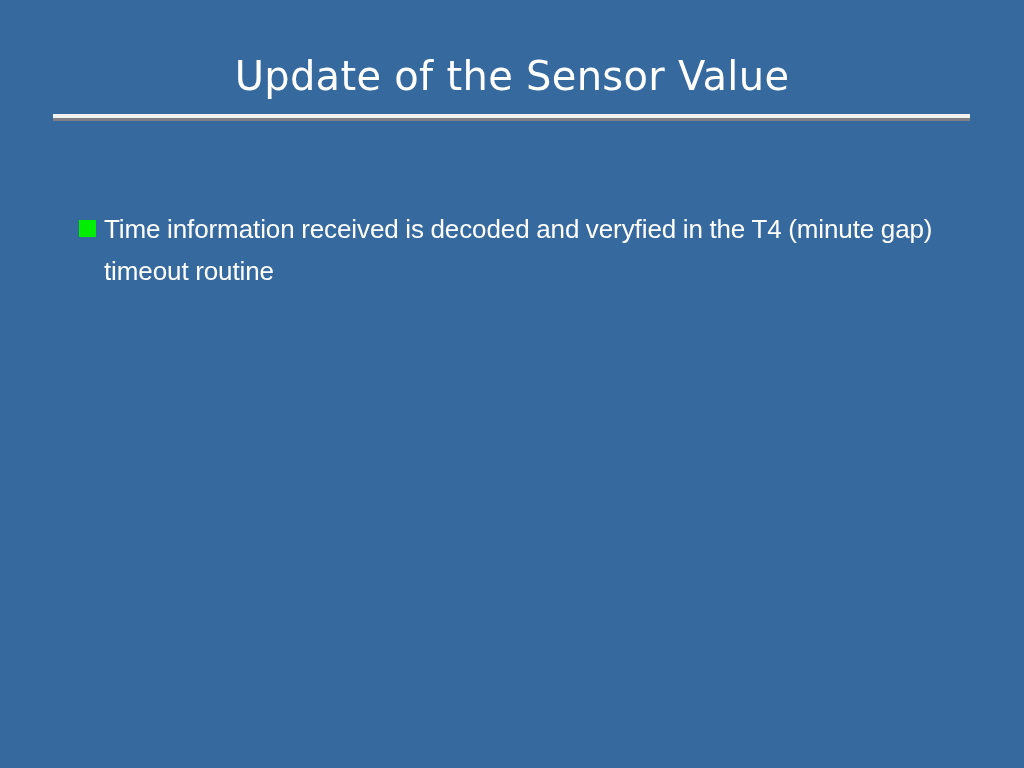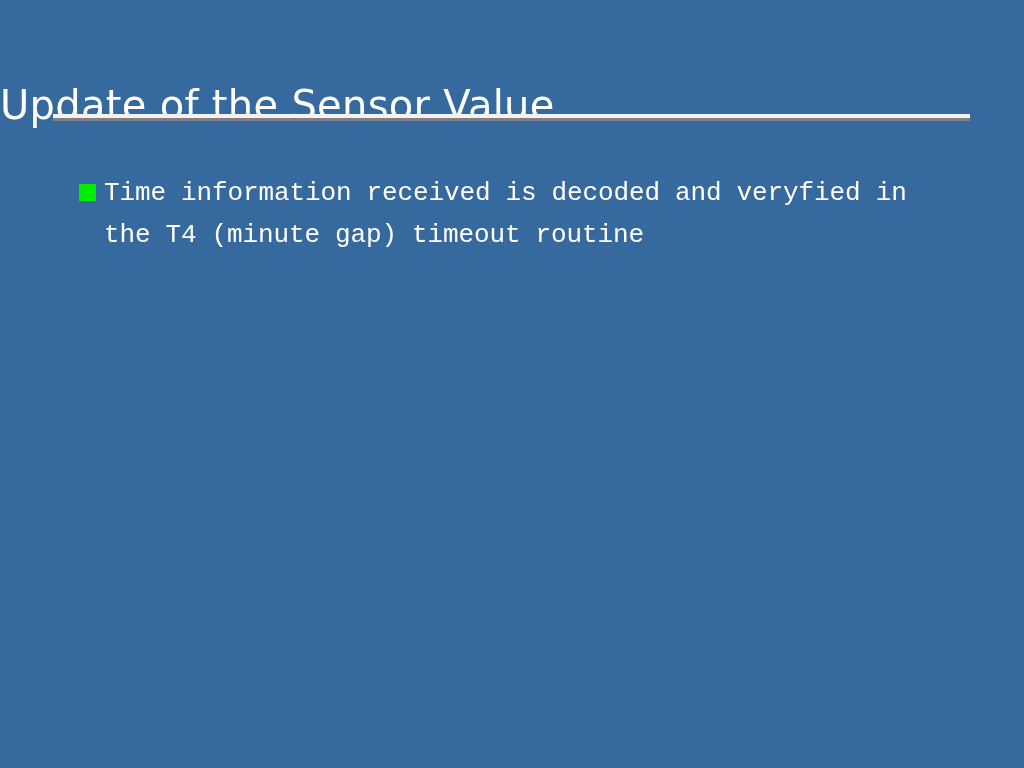--- a/index.html
+++ b/index.html
@@ -21,22 +21,21 @@
     background: #36699E;
     box-sizing: border-box;
   }
 
   
   .title-block {
     position: absolute;
     left: 0;
     top: 52px;
     width: 1024px;
-    text-align: left;
-    margin-top: 29px;
+    text-align: center;
   }
   .slide-title {
     display: block;
     color: #FFFFFF;
     font-family: "DejaVu Sans", sans-serif;
     font-size: 40px;
     line-height: 48px;
     font-weight: 400;
     letter-spacing: 0.3px;
     white-space: nowrap;
@@ -89,26 +88,27 @@
     left: 4px;
     top: 12px;
     width: 17px;
     height: 17px;
     background: #00EE00;
   }
 
   .bullet-text {
     display: block;
     color: #FFFFFF;
-    font-family: Liberation Mono, monospace;
+    font-family: Liberation Sans, sans-serif;
     font-size: 26px;
     line-height: 42px;
     font-weight: 400;
     letter-spacing: -0.1px;
     word-spacing: -0.5px;
+    margin-top: 36px;
   }
 </style>
 </head>
 <body>
 
 <div id="slide">
 
   <div class="title-block">
     <span class="slide-title">Update of the Sensor Value</span>
   </div>

